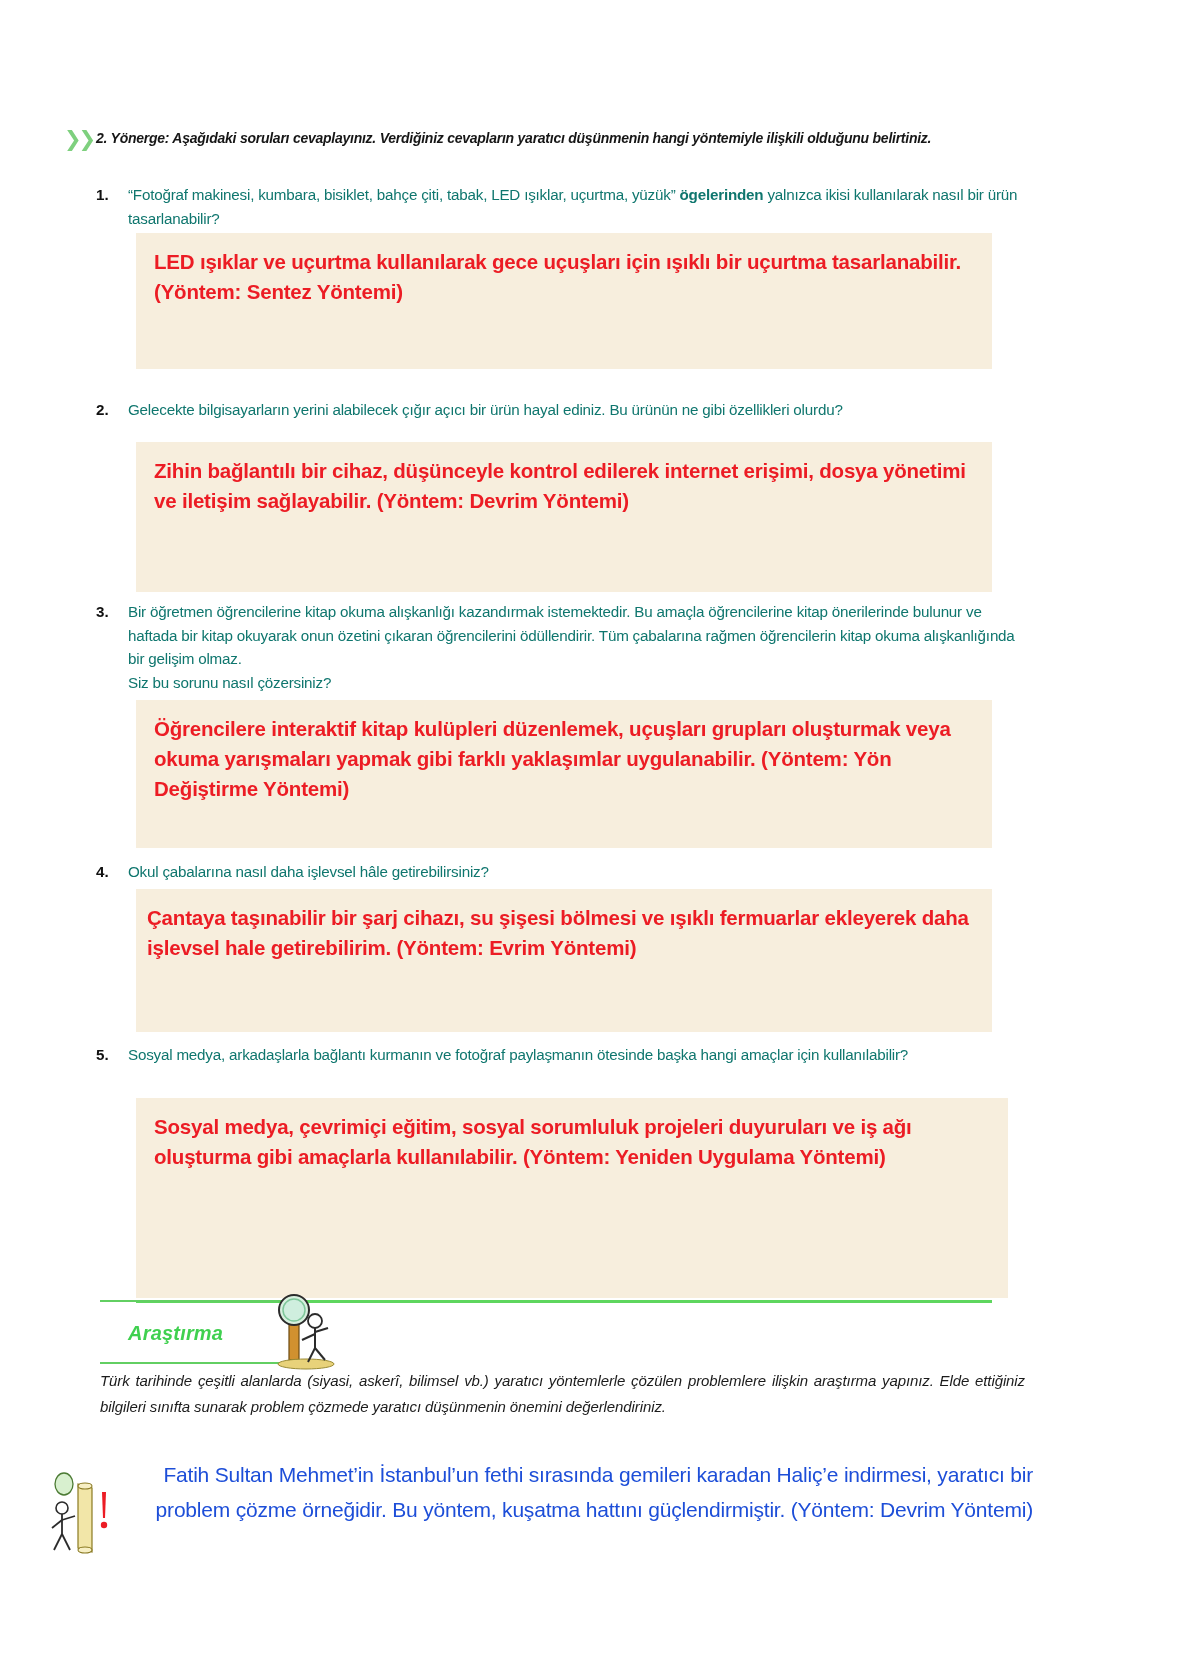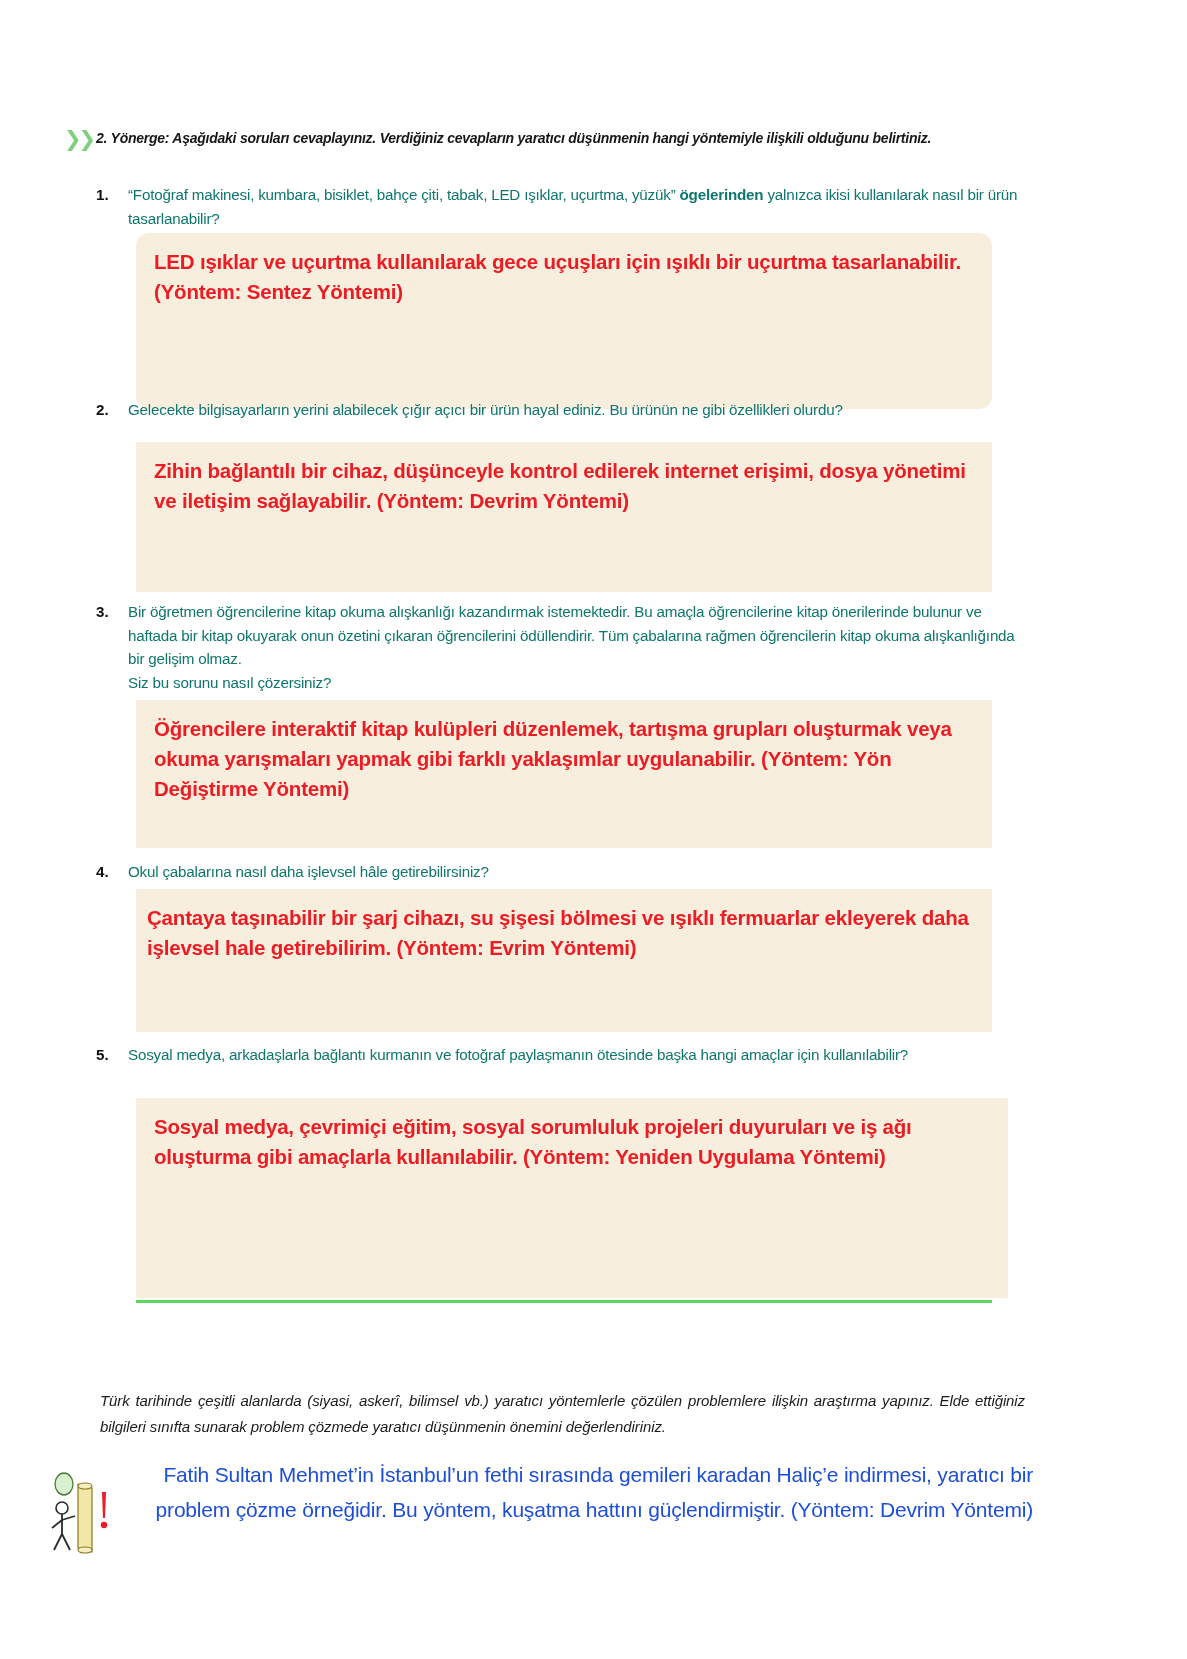--- a/index.html
+++ b/index.html
@@ -143,21 +143,20 @@
     position: absolute;
     left: 100px;
     top: 1368px;
     width: 925px;
     font-size: 15px;
     line-height: 26px;
     font-style: italic;
     color: #1b1b1b;
     text-align: justify;
     letter-spacing: -0.1px;
-    margin-top: 20px;
   }
 
   
   .final-answer {
     position: absolute;
     left: 103px;
     top: 1457px;
     width: 930px;
     color: #1d4ed8;
     font-weight: normal;
@@ -181,58 +180,83 @@
 
   <div class="directive-row">
     <span class="chevrons">❯❯</span>
     <span class="directive-text">2. Yönerge: Aşağıdaki soruları cevaplayınız. Verdiğiniz cevapların yaratıcı düşünmenin hangi yöntemiyle ilişkili olduğunu belirtiniz.</span>
   </div>
 
   <div class="qrow" style="left:96px; top:183px; width:930px;">
     <span class="qnum">1.</span>
     <span class="qtext"><span>“Fotoğraf makinesi, kumbara, bisiklet, bahçe çiti, tabak, LED ışıklar, uçurtma, yüzük” </span><b>ögelerinden</b><span> yalnızca ikisi kullanılarak nasıl bir ürün tasarlanabilir?</span></span>
   </div>
-  <div class="answer-box" style="left:136px; top:233px; width:856px; height:176px;border-radius:13px;">
+  <div class="answer-box" style="left:136px; top:233px; width:856px; height:136px;">
     <div class="answer-text">LED ışıklar ve uçurtma kullanılarak gece uçuşları için ışıklı bir uçurtma tasarlanabilir. (Yöntem: Sentez Yöntemi)</div>
   </div>
 
   <div class="qrow" style="left:96px; top:398px; width:930px;">
     <span class="qnum">2.</span>
     <span class="qtext">Gelecekte bilgisayarların yerini alabilecek çığır açıcı bir ürün hayal ediniz. Bu ürünün ne gibi özellikleri olurdu?</span>
   </div>
   <div class="answer-box" style="left:136px; top:430px; width:856px; height:150px;margin-top:12px;">
     <div class="answer-text">Zihin bağlantılı bir cihaz, düşünceyle kontrol edilerek internet erişimi, dosya yönetimi ve iletişim sağlayabilir. (Yöntem: Devrim Yöntemi)</div>
   </div>
 
   <div class="qrow" style="left:96px; top:600px; width:932px;">
     <span class="qnum">3.</span>
     <span class="qtext"><span>Bir öğretmen öğrencilerine kitap okuma alışkanlığı kazandırmak istemektedir. Bu amaçla öğrencilerine kitap önerilerinde bulunur ve haftada bir kitap okuyarak onun özetini çıkaran öğrencilerini ödüllendirir. Tüm çabalarına rağmen öğrencilerin kitap okuma alışkanlığında bir gelişim olmaz.</span><br><span>Siz bu sorunu nasıl çözersiniz?</span></span>
   </div>
   <div class="answer-box" style="left:136px; top:700px; width:856px; height:148px;">
-    <div class="answer-text">Öğrencilere interaktif kitap kulüpleri düzenlemek, tartışma grupları oluşturmak veya okuma yarışmaları yapmak gibi farklı yaklaşımlar uygulanabilir. (Yöntem: Yön Değiştirme Yöntemi)</div>
+    <div class="answer-text">Öğrencilere interaktif kitap kulüpleri düzenlemek, uçuşları grupları oluşturmak veya okuma yarışmaları yapmak gibi farklı yaklaşımlar uygulanabilir. (Yöntem: Yön Değiştirme Yöntemi)</div>
   </div>
 
   <div class="qrow" style="left:96px; top:860px; width:930px;">
     <span class="qnum">4.</span>
     <span class="qtext">Okul çabalarına nasıl daha işlevsel hâle getirebilirsiniz?</span>
   </div>
   <div class="answer-box" style="left:136px; top:889px; width:856px; height:143px;padding-left:11px;">
     <div class="answer-text">Çantaya taşınabilir bir şarj cihazı, su şişesi bölmesi ve ışıklı fermuarlar ekleyerek daha işlevsel hale getirebilirim. (Yöntem: Evrim Yöntemi)</div>
   </div>
 
   <div class="qrow" style="left:96px; top:1043px; width:930px;">
     <span class="qnum">5.</span>
     <span class="qtext">Sosyal medya, arkadaşlarla bağlantı kurmanın ve fotoğraf paylaşmanın ötesinde başka hangi amaçlar için kullanılabilir?</span>
   </div>
   <div class="answer-box" style="left:136px; top:1098px; width:872px; height:200px;">
     <div class="answer-text">Sosyal medya, çevrimiçi eğitim, sosyal sorumluluk projeleri duyuruları ve iş ağı oluşturma gibi amaçlarla kullanılabilir. (Yöntem: Yeniden Uygulama Yöntemi)</div>
   </div>
 
   <div class="green-rule" style="left:136px; top:1300px; width:856px;"></div>
 
+  <div class="arastirma-wrap">
+    <div class="arastirma-top-line"></div>
+    <div class="arastirma-label">Araştırma</div>
+    <div class="arastirma-bottom-line"></div>
+
+    <svg class="research-icon" viewBox="0 0 78 84">
+
+      <rect x="21" y="30" width="10" height="42" fill="#d1912f" stroke="#6b4a12" stroke-width="1.2"></rect>
+
+      <circle cx="26" cy="22" r="15" fill="#d8f0df" stroke="#2b2b2b" stroke-width="2"></circle>
+      <circle cx="26" cy="22" r="11" fill="#cfeede" stroke="#7ec79a" stroke-width="1.5"></circle>
+
+      <ellipse cx="38" cy="76" rx="28" ry="5" fill="#e8d27a" stroke="#9a8a33" stroke-width="1"></ellipse>
+
+      <circle cx="47" cy="33" r="7" fill="#ffffff" stroke="#2b2b2b" stroke-width="1.8"></circle>
+
+      <line x1="47" y1="40" x2="47" y2="60" stroke="#2b2b2b" stroke-width="2"></line>
+
+      <line x1="47" y1="46" x2="34" y2="52" stroke="#2b2b2b" stroke-width="2"></line>
+      <line x1="47" y1="44" x2="60" y2="40" stroke="#2b2b2b" stroke-width="2"></line>
+
+      <line x1="47" y1="60" x2="40" y2="74" stroke="#2b2b2b" stroke-width="2"></line>
+      <line x1="47" y1="60" x2="57" y2="72" stroke="#2b2b2b" stroke-width="2"></line>
+    </svg>
+  </div>
 
   <div class="research-para">Türk tarihinde çeşitli alanlarda (siyasi, askerî, bilimsel vb.) yaratıcı yöntemlerle çözülen problemlere ilişkin araştırma yapınız. Elde ettiğiniz bilgileri sınıfta sunarak problem çözmede yaratıcı düşünmenin önemini değerlendiriniz.</div>
 
   <svg class="final-icon" viewBox="0 0 62 92">
 
     <ellipse cx="16" cy="14" rx="9" ry="11" fill="#d8f0cf" stroke="#4b7a33" stroke-width="1.3"></ellipse>
 
     <path d="M30 14 L44 18 L44 82 L30 78 Z" fill="#f2e6a8" stroke="#8a7a22" stroke-width="1.2"></path>
     <ellipse cx="37" cy="16" rx="7" ry="3" fill="#f7efc4" stroke="#8a7a22" stroke-width="1.1"></ellipse>
     <ellipse cx="37" cy="80" rx="7" ry="3" fill="#f7efc4" stroke="#8a7a22" stroke-width="1.1"></ellipse>

